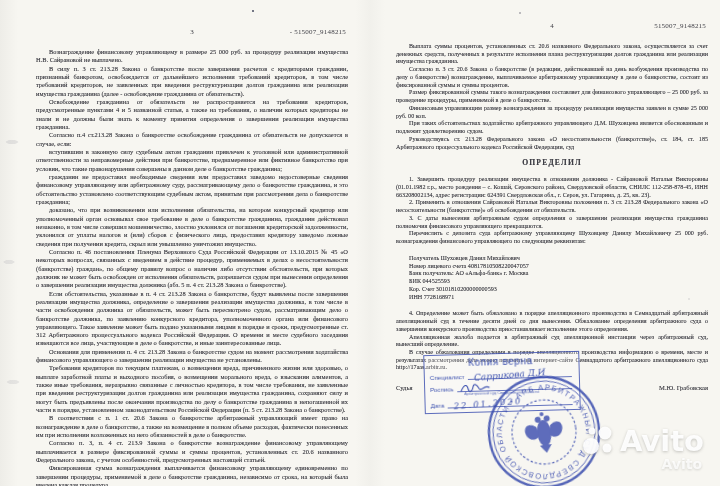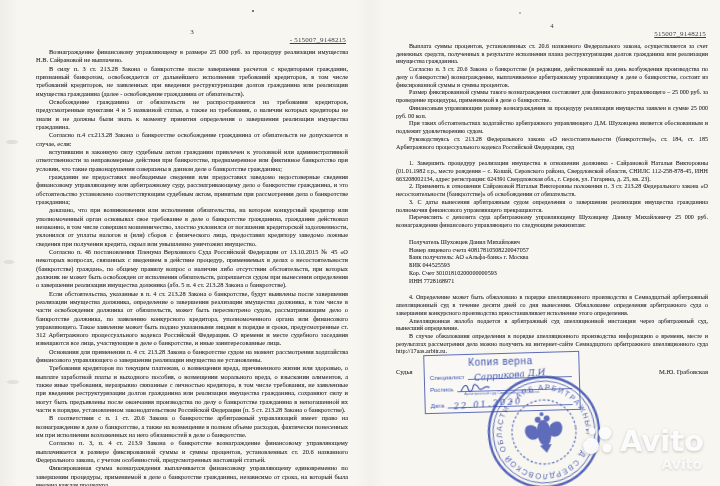--- a/index.html
+++ b/index.html
@@ -26,21 +26,21 @@
       radial-gradient(circle 1px at 352px 471px, rgba(60,60,80,.3) 0 45%, transparent 60%),
       radial-gradient(ellipse 9px 3px at 12px 142px, rgba(120,120,135,.16) 0 60%, transparent 75%),
       radial-gradient(ellipse 8px 3px at 9px 262px, rgba(120,120,135,.14) 0 60%, transparent 75%),
       radial-gradient(ellipse 9px 3px at 13px 382px, rgba(120,120,135,.14) 0 60%, transparent 75%),
       linear-gradient(90deg, rgba(180,180,175,.14) 0, rgba(255,255,255,0) 18px),
       linear-gradient(90deg, rgba(255,255,255,0) 355px, rgba(190,190,185,.10) 370px, rgba(255,255,255,0) 385px);
   }
   .page-col { position:absolute; color:#3e3e45; }
   .page-head { position:relative; height:12px; font-size:7px; }
   .pg-num { position:absolute; left:0; right:0; text-align:center; }
-  .doc-code { position:absolute; right:2px; top:8px; letter-spacing:.2px;text-decoration:underline; }
+  .doc-code { position:absolute; right:2px; top:0; letter-spacing:.2px; }
   .bodytext p { margin:0; text-indent:13px; text-align:justify; text-shadow:0 0 .5px rgba(62,62,70,.55); }
   .left-col  { left:36px;  top:28px; width:312px; }
   .left-col  .bodytext { margin-top:8px; font-size:6.4px; line-height:1.3; }
   .right-col { left:396px; top:22px; width:312px; }
   .right-col .bodytext { margin-top:9px; font-size:6.1px; line-height:1.27; }
   .ruling-head { margin:7px 0 6px; text-align:center; font-weight:bold; font-size:7.6px; letter-spacing:1.2px; text-shadow:0 0 .5px rgba(62,62,70,.6); }
   .details p { text-align:left; text-indent:13px; }
   .sig-row { display:flex; justify-content:space-between; margin-top:12px; font-size:6.6px; text-shadow:0 0 .5px rgba(62,62,70,.5); }
   
   .stamp-box {
@@ -105,20 +105,21 @@
       <span class="doc-code">515007_9148215</span>
     </div>
     <div class="bodytext">
         <p>Выплата суммы процентов, установленных ст. 20.6 названного Федерального закона, осуществляется за счет денежных средств, полученных в результате исполнения плана реструктуризации долгов гражданина или реализации имущества гражданина.</p>
         <p>Согласно п. 3 ст. 20.6 Закона о банкротстве (в редакции, действовавшей на день возбуждения производства по делу о банкротстве) вознаграждение, выплачиваемое арбитражному управляющему в деле о банкротстве, состоит из фиксированной суммы и суммы процентов.</p>
         <p>Размер фиксированной суммы такого вознаграждения составляет для финансового управляющего – 25 000 руб. за проведение процедуры, применяемой в деле о банкротстве.</p>
         <p>Финансовым управляющим размер вознаграждения за процедуру реализации имущества заявлен в сумме 25 000 руб. 00 коп.</p>
         <p>При таких обстоятельствах ходатайство арбитражного управляющего Д.М. Шуховцева является обоснованным и подлежит удовлетворению судом.</p>
         <p>Руководствуясь ст. 213.28 Федерального закона «О несостоятельности (банкротстве)», ст. 184, ст. 185 Арбитражного процессуального кодекса Российской Федерации, суд</p>
       </div>
+    <div class="ruling-head">ОПРЕДЕЛИЛ</div>
     <div class="bodytext">
         <p>1. Завершить процедуру реализации имущества в отношении должника - Сайрановой Натальи Викторовны (01.01.1982 г.р., место рождения – с. Кошай, Серовского района, Свердловской области, СНИЛС 112-258-878-45, ИНН 663208002134, адрес регистрации: 624391 Свердловская обл., г. Серов, ул. Гагарина, д. 25, кв. 23).</p>
         <p>2. Применить в отношении Сайрановой Натальи Викторовны положения п. 3 ст. 213.28 Федерального закона «О несостоятельности (банкротстве)» об освобождении от обязательств.</p>
         <p>3. С даты вынесения арбитражным судом определения о завершении реализации имущества гражданина полномочия финансового управляющего прекращаются.</p>
         <p>Перечислить с депозита суда арбитражному управляющему Шуховцеву Данилу Михайловичу 25 000 руб. вознаграждения финансового управляющего по следующим реквизитам:</p>
       </div>
     <div class="bodytext details">
         <p>Получатель Шуховцев Данил Михайлович</p>
         <p>Номер лицевого счета 40817810508220047057</p>
         <p>Банк получатель: АО «Альфа-банк» г. Москва</p>

